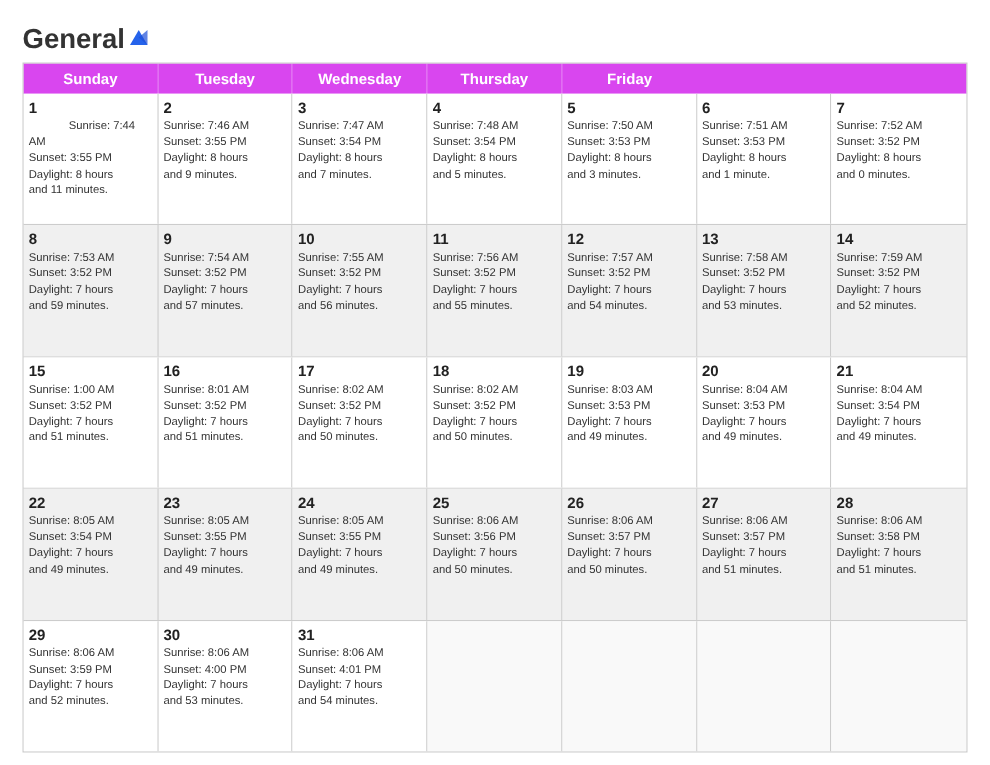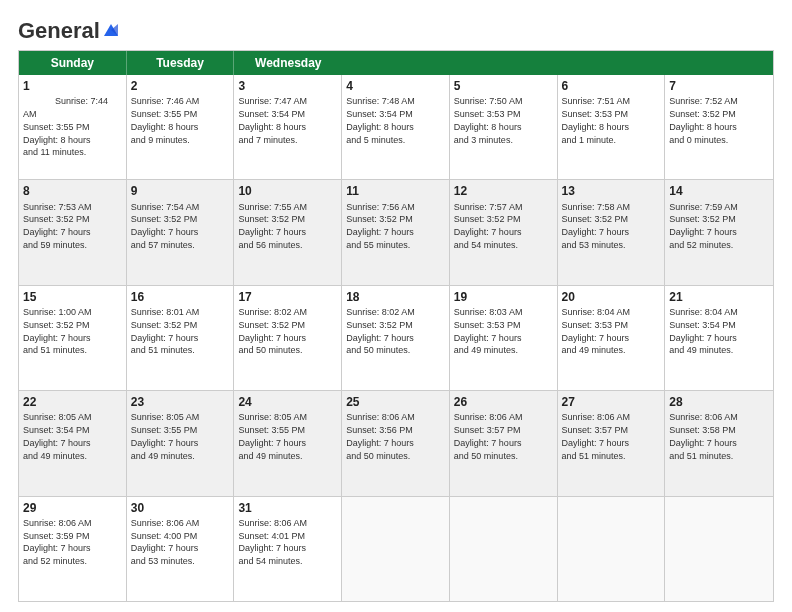--- a/index.html
+++ b/index.html
@@ -43,21 +43,21 @@
     }
     .calendar {
       flex: 1;
       display: flex;
       flex-direction: column;
       border: 1px solid #ccc;
     }
     .cal-header {
       display: grid;
       grid-template-columns: repeat(7, 1fr);
-      background: #15803d;
+      background: #d946ef;
     }
     .cal-header-cell {
       color: #fff;
       font-size: 12px;
       font-weight: bold;
       text-align: center;
       padding: 5px 2px;
       border-right: 1px solid rgba(255,255,255,0.3);
     }
     .cal-header-cell:last-child { border-right: none; }
@@ -117,20 +117,22 @@
       <div class="month-title"></div>
       <div class="subtitle"></div>
     </div>
   </div>
 
   <div class="calendar">
     <div class="cal-header">
     <div class="cal-header-cell">Sunday</div>
         <div class="cal-header-cell">Tuesday</div>
         <div class="cal-header-cell">Wednesday</div>
+        <div class="cal-header-cell">Thursday</div>
+        <div class="cal-header-cell">Friday</div>
       </div>
     <div class="cal-body">
     <div class="cal-row">
           <div class="cal-cell"><span class="day-num">1</span><span class="info" style="white-space: pre-line; margin-left: 32px;">Sunrise: 7:44 AM
 Sunset: 3:55 PM
 Daylight: 8 hours
 and 11 minutes.</span></div>
           <div class="cal-cell"><span class="day-num">2</span><span class="info" style="white-space: pre-line;">Sunrise: 7:46 AM
 Sunset: 3:55 PM
 Daylight: 8 hours

